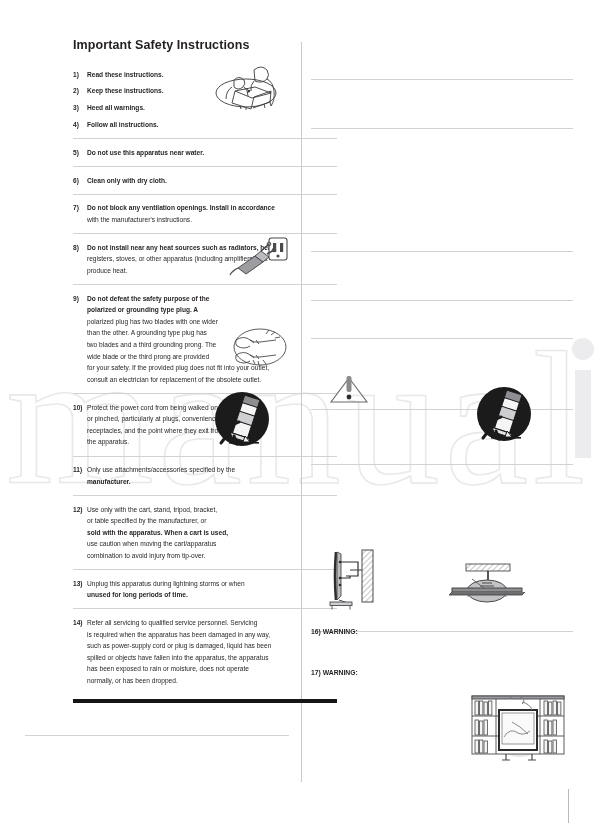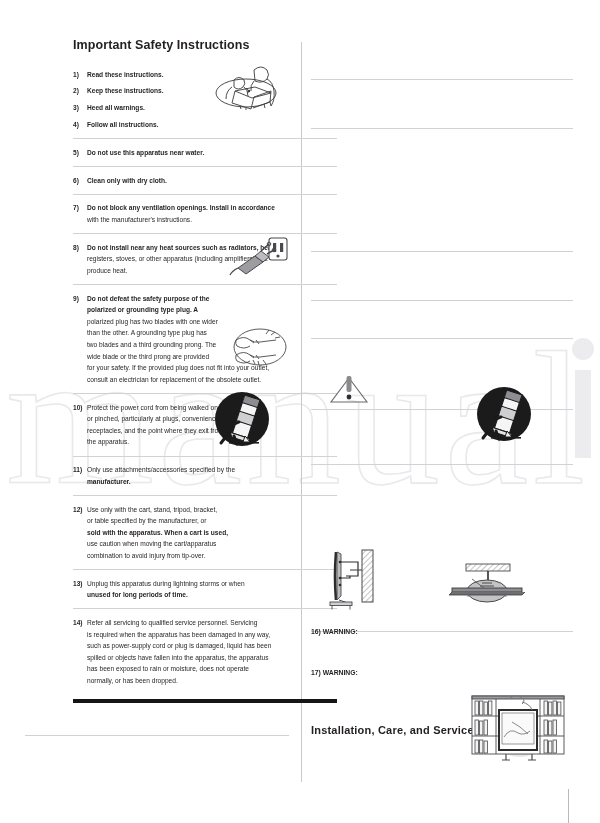--- a/index.html
+++ b/index.html
@@ -353,21 +353,20 @@
       <span>16) WARNING:</span>
     </div>
     <div class="rule" style="margin-top:-4px;"></div>
 
     <div style="height:32px" class="blank"></div>
     <div class="warn-line">
       <span>17) WARNING:</span>
     </div>
 
     <div style="height:48px" class="blank"></div>
-    <div class="big-label">Installation, Care, and Service</div>
   </div>
 
   <div class="rule" style="position:absolute;left:25px;top:735px;width:264px;margin:0;"></div>
 
   <div class="illus" style="left:210px;top:60px;">
     <svg width="78" height="50" viewBox="0 0 78 50">
       <g fill="none" stroke="#3a3a3c" stroke-width="0.9">
         <ellipse cx="36" cy="33" rx="30" ry="14"></ellipse>
         <path d="M44 10 q7-6 13 0 q3 5 0 9 q-5 5 -12 2z"></path>
         <path d="M57 19 q6 3 7 12 q1 9 -3 15"></path>

